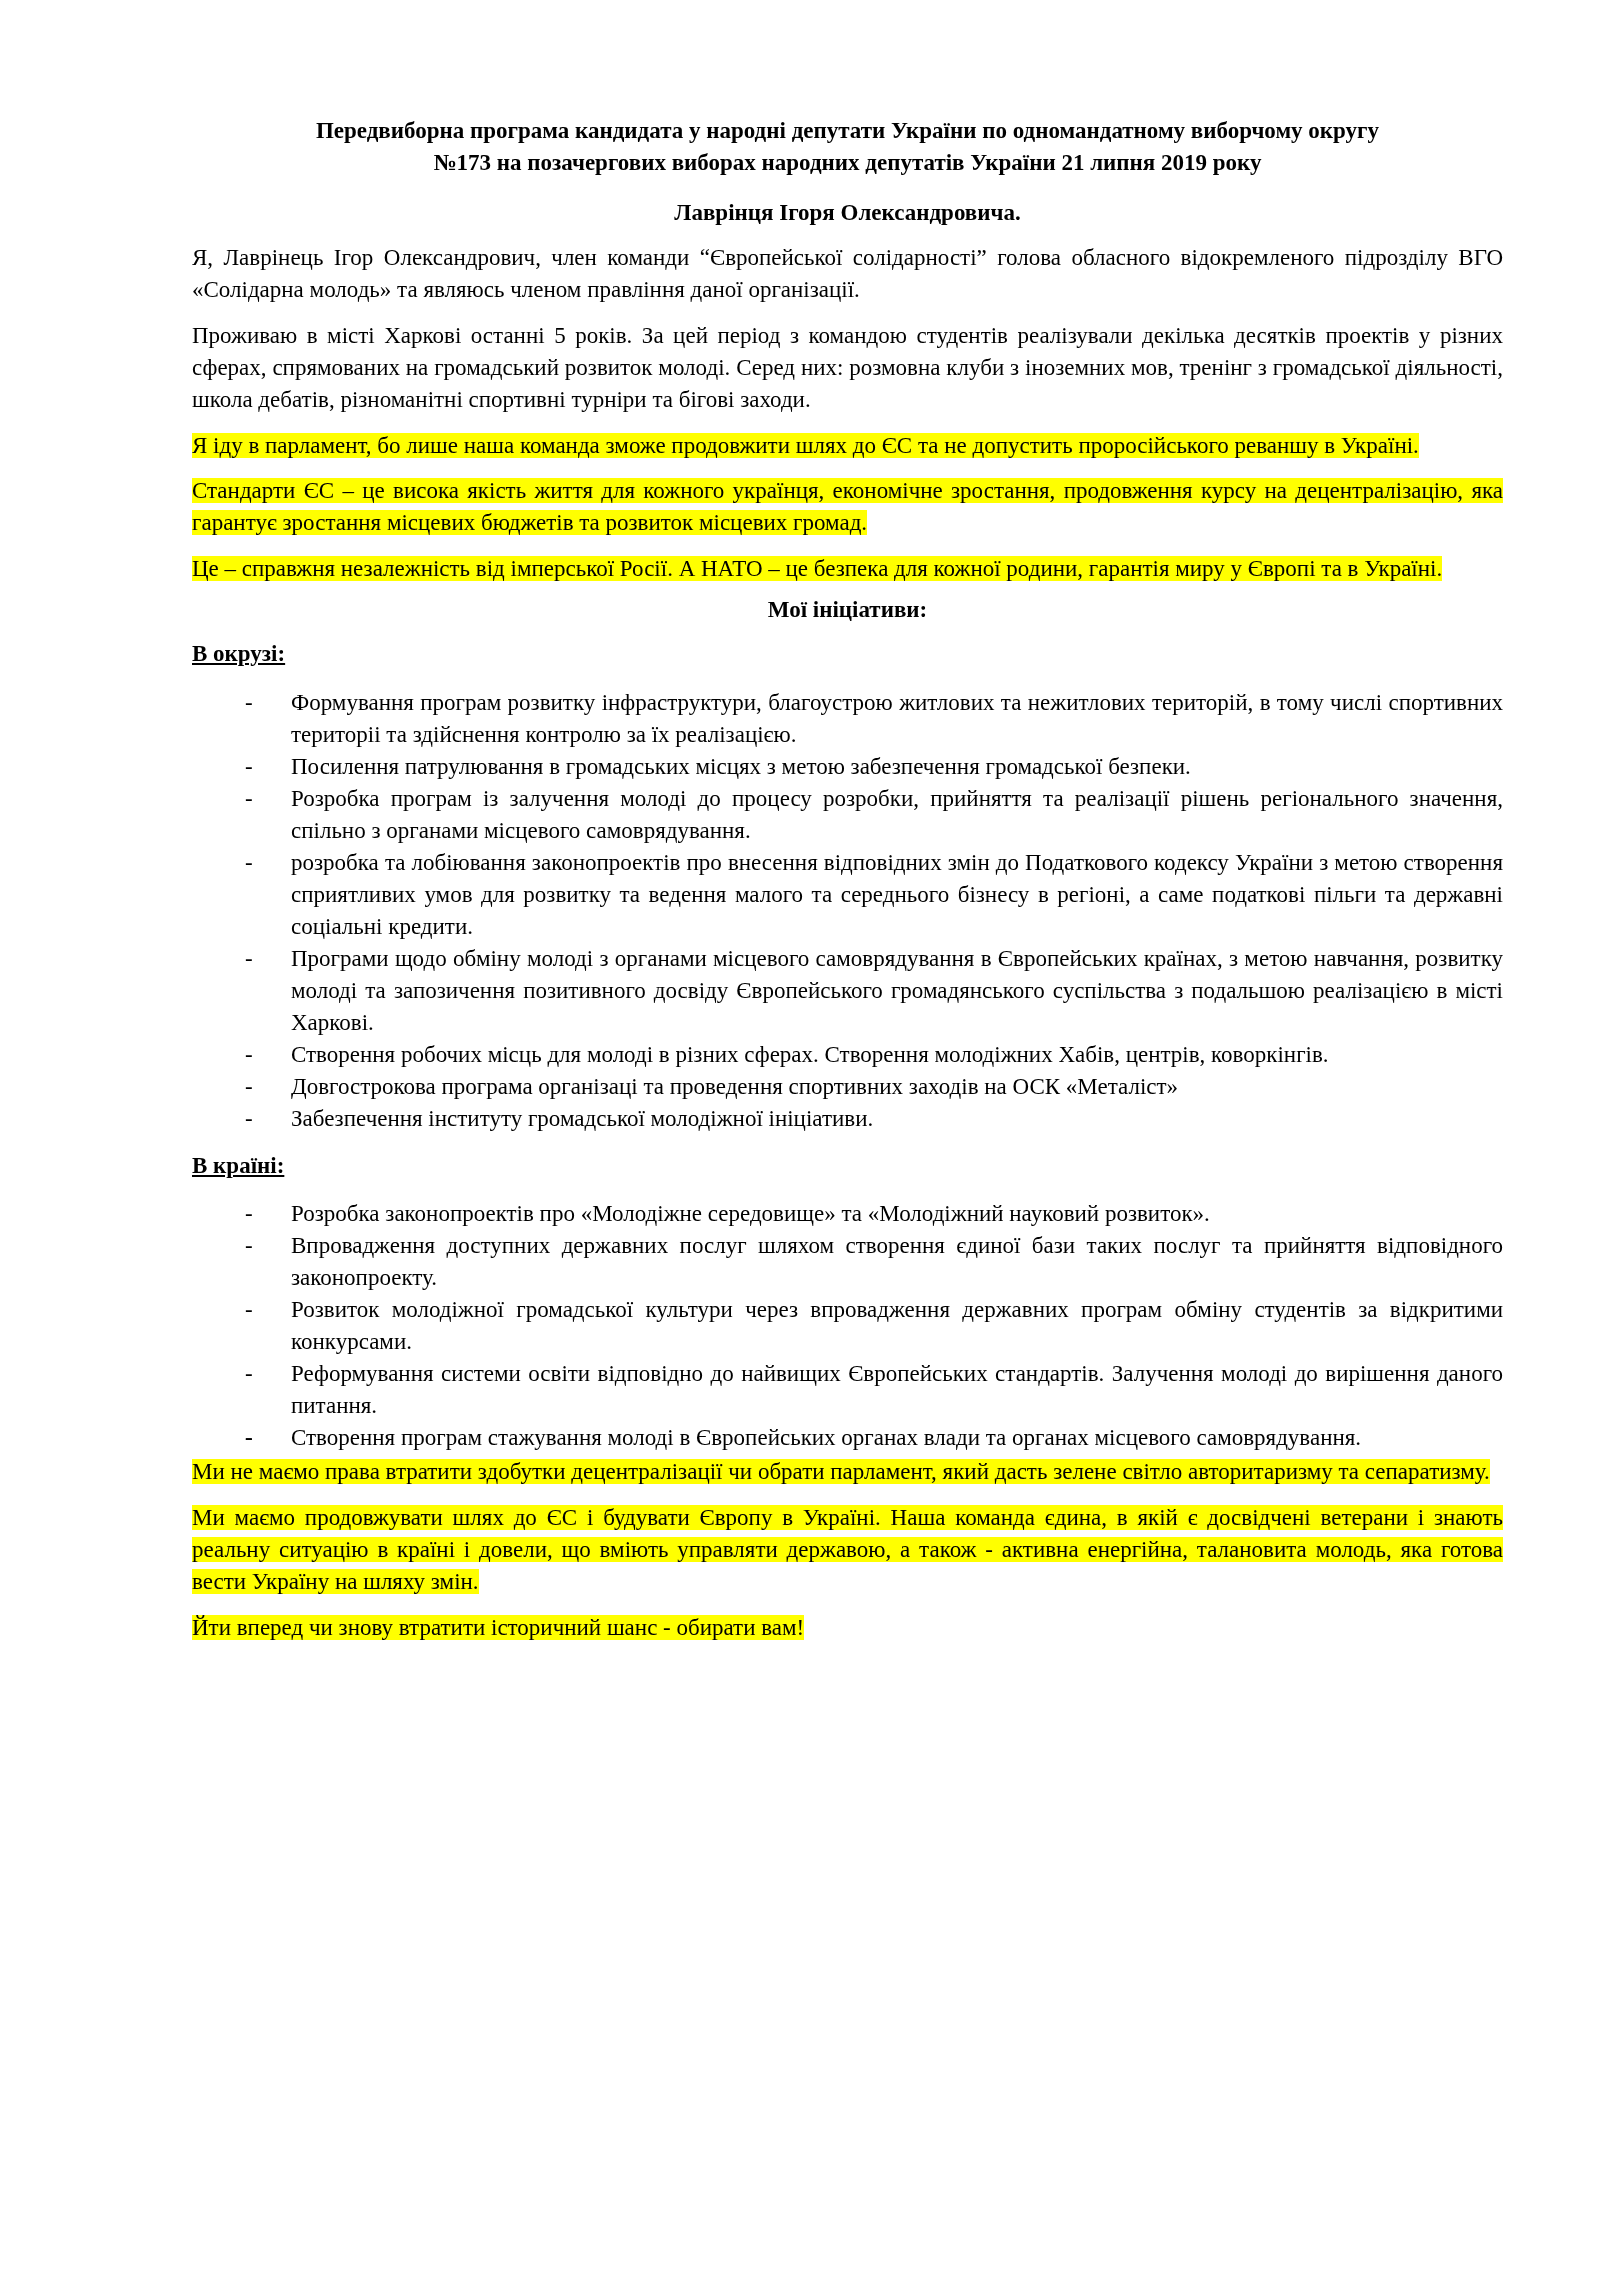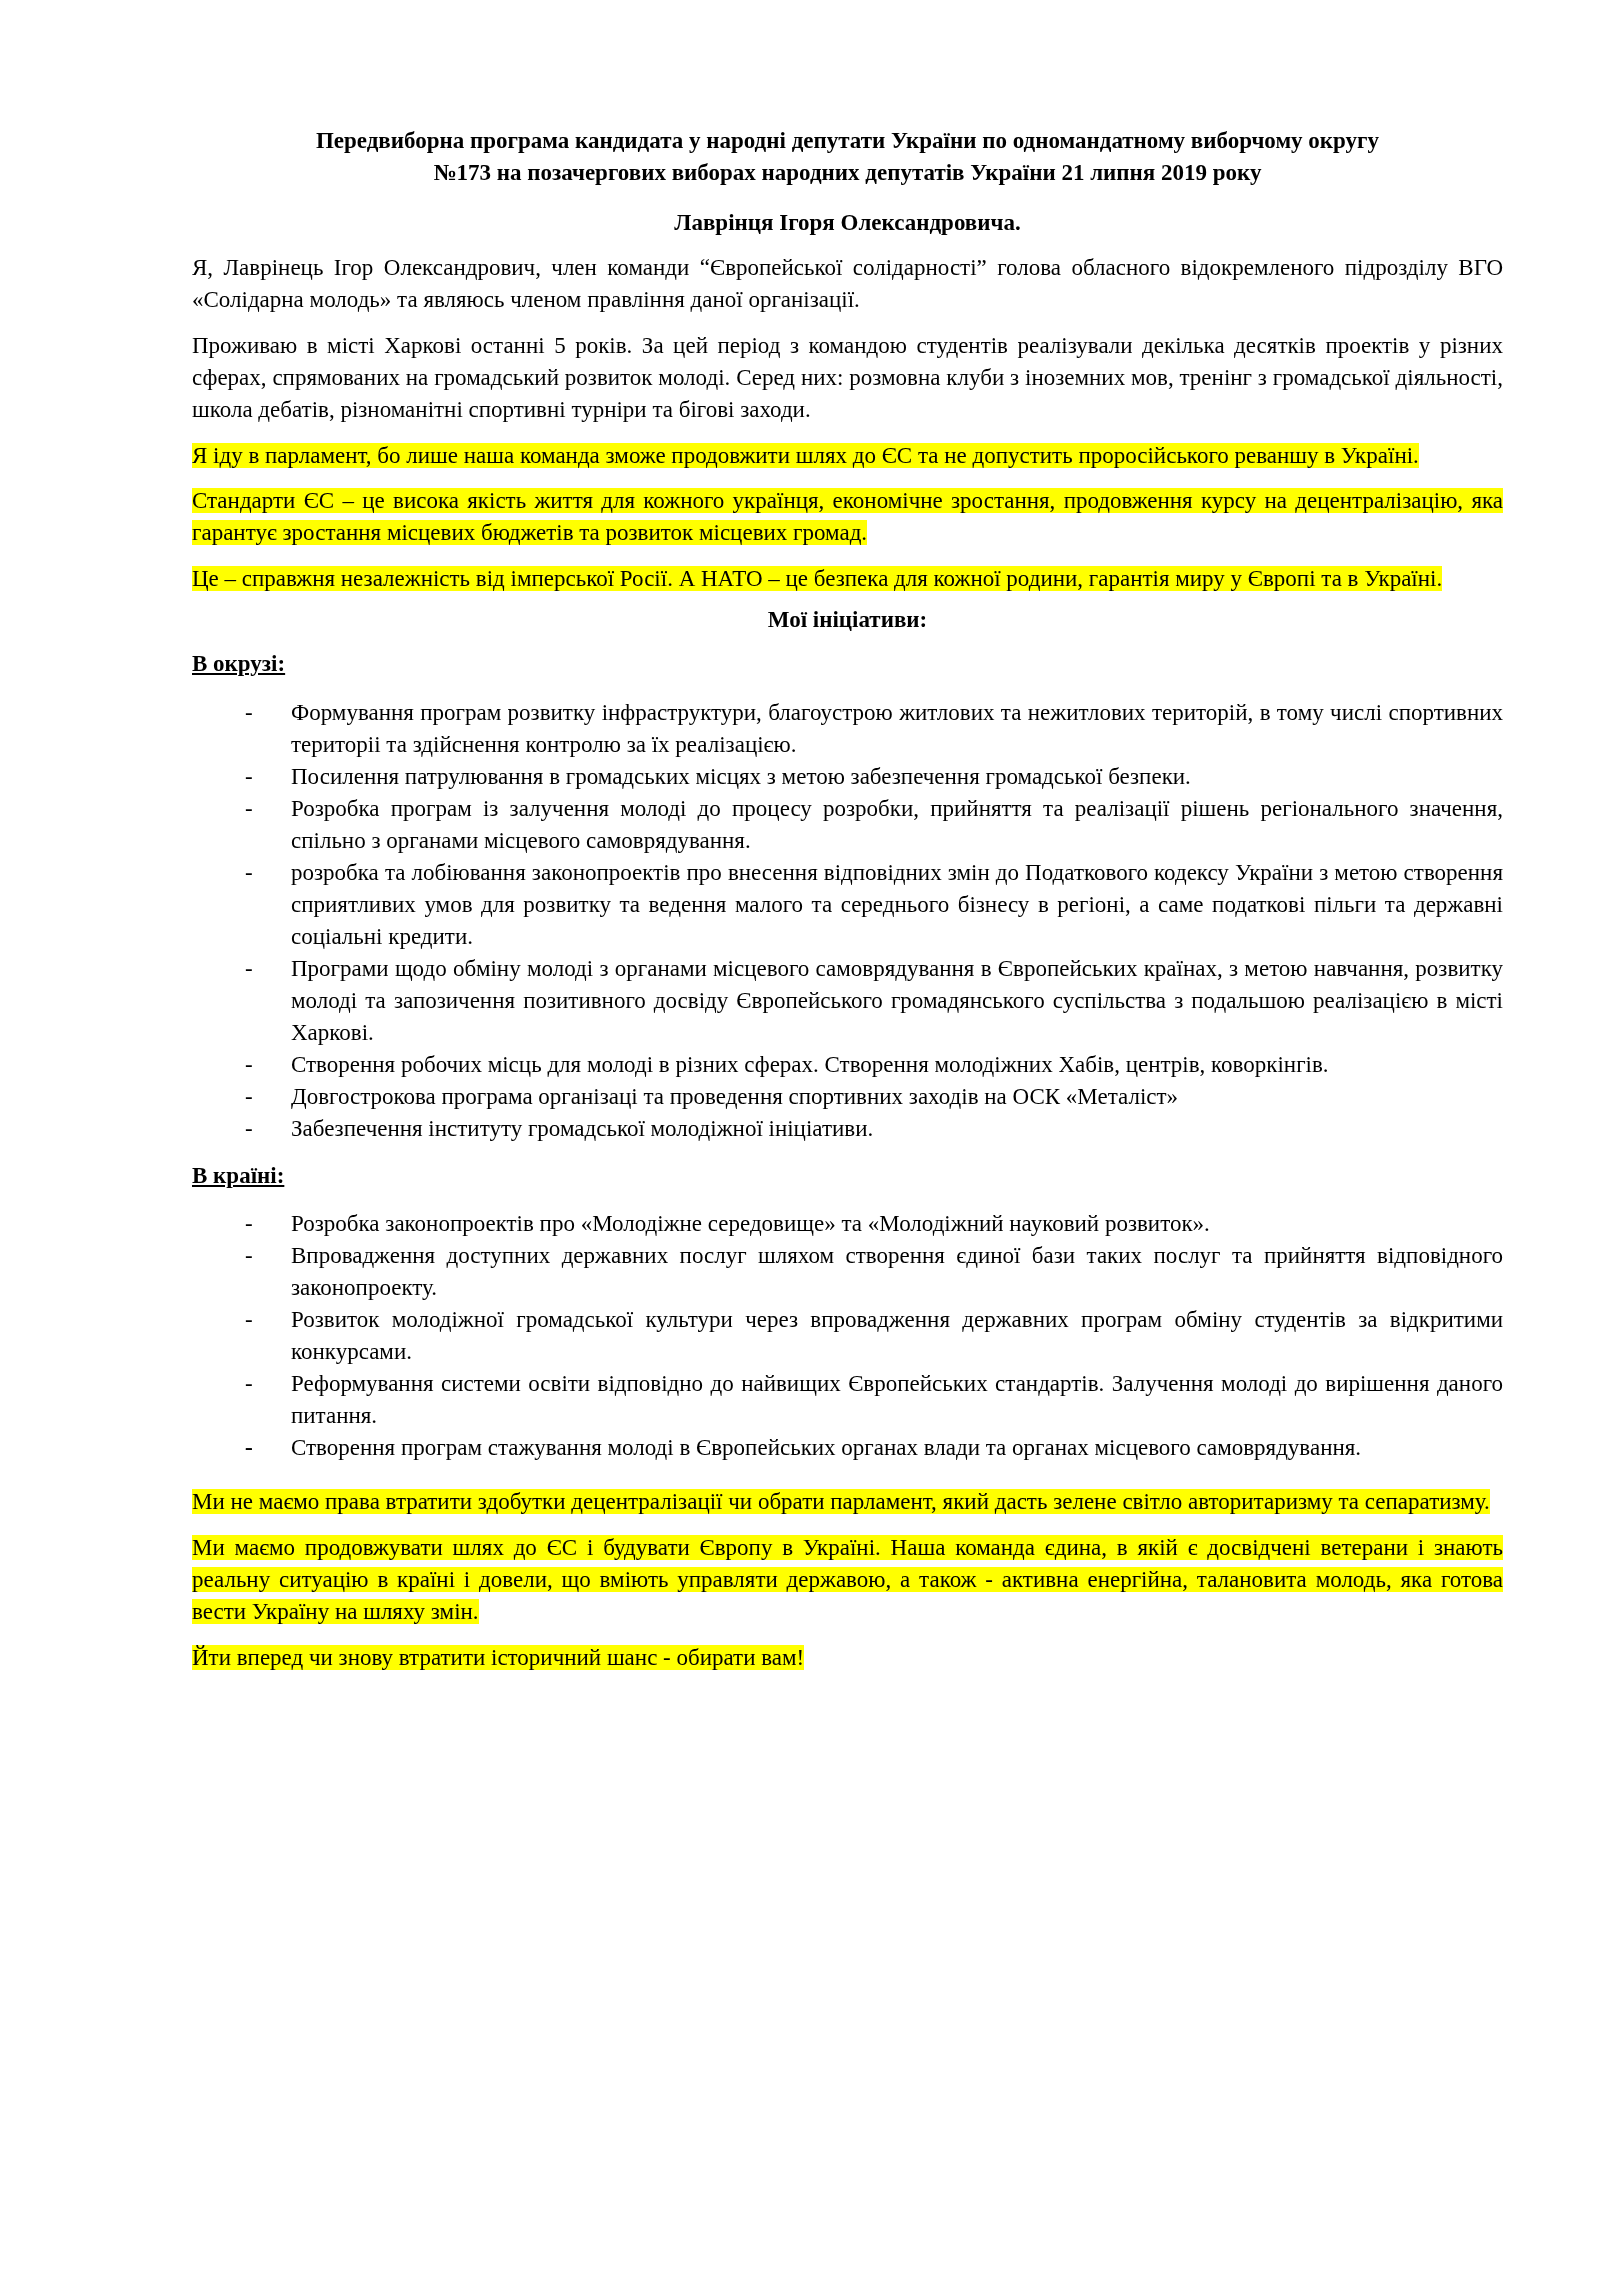--- a/index.html
+++ b/index.html
@@ -15,21 +15,21 @@
     position: absolute;
     left: 192px;
     top: 113px;
     width: 1311px;
     font-size: 23px;
     line-height: 32px;
   }
   .title {
     text-align: center;
     font-weight: bold;
-    margin: 12px;
+    margin: 2px;
   }
   .name {
     text-align: center;
     font-weight: bold;
     margin: 17.6px 0 0 0;
   }
   p.par {
     margin: 13.7px 0 0 0;
     text-align: justify;
   }
@@ -102,19 +102,19 @@
   <ul class="dash-list">
     <li><span class="dash">-</span><span>Розробка законопроектів про «Молодіжне середовище» та «Молодіжний науковий розвиток».</span></li>
     <li><span class="dash">-</span><span>Впровадження доступних державних послуг шляхом створення єдиної бази таких послуг та прийняття відповідного законопроекту.</span></li>
     <li><span class="dash">-</span><span>Розвиток молодіжної громадської культури через впровадження державних програм обміну студентів за відкритими конкурсами.</span></li>
     <li><span class="dash">-</span><span>Реформування системи освіти відповідно до найвищих Європейських стандартів. Залучення молоді до вирішення даного питання.</span></li>
     <li><span class="dash">-</span></li>
     <li><span class="dash">-</span><span>Створення програм стажування молоді в Європейських органах влади та органах місцевого самоврядування.</span></li>
   </ul>
 
   <div>
-    <p class="par" style="margin-top:22px"><span class="hl" style="background: rgb(255, 255, 0);">Ми не маємо права втратити здобутки децентралізації чи обрати парламент, який дасть зелене світло авторитаризму та сепаратизму.</span></p>
+    <p class="par" style="margin-top:2px"><span class="hl" style="background: rgb(255, 255, 0);">Ми не маємо права втратити здобутки децентралізації чи обрати парламент, який дасть зелене світло авторитаризму та сепаратизму.</span></p>
     <p class="par"><span class="hl" style="background: rgb(255, 255, 0);">Ми маємо продовжувати шлях до ЄС і будувати Європу в Україні. Наша команда єдина, в якій є досвідчені ветерани і знають реальну ситуацію в країні і довели, що вміють управляти державою, а також  - активна енергійна, талановита молодь, яка готова вести Україну на шляху змін.</span></p>
     <p class="par"><span class="hl" style="background: rgb(255, 255, 0);">Йти вперед чи знову втратити історичний шанс - обирати вам!</span></p>
   </div>
 
 </div>
 
 
 </body></html>

